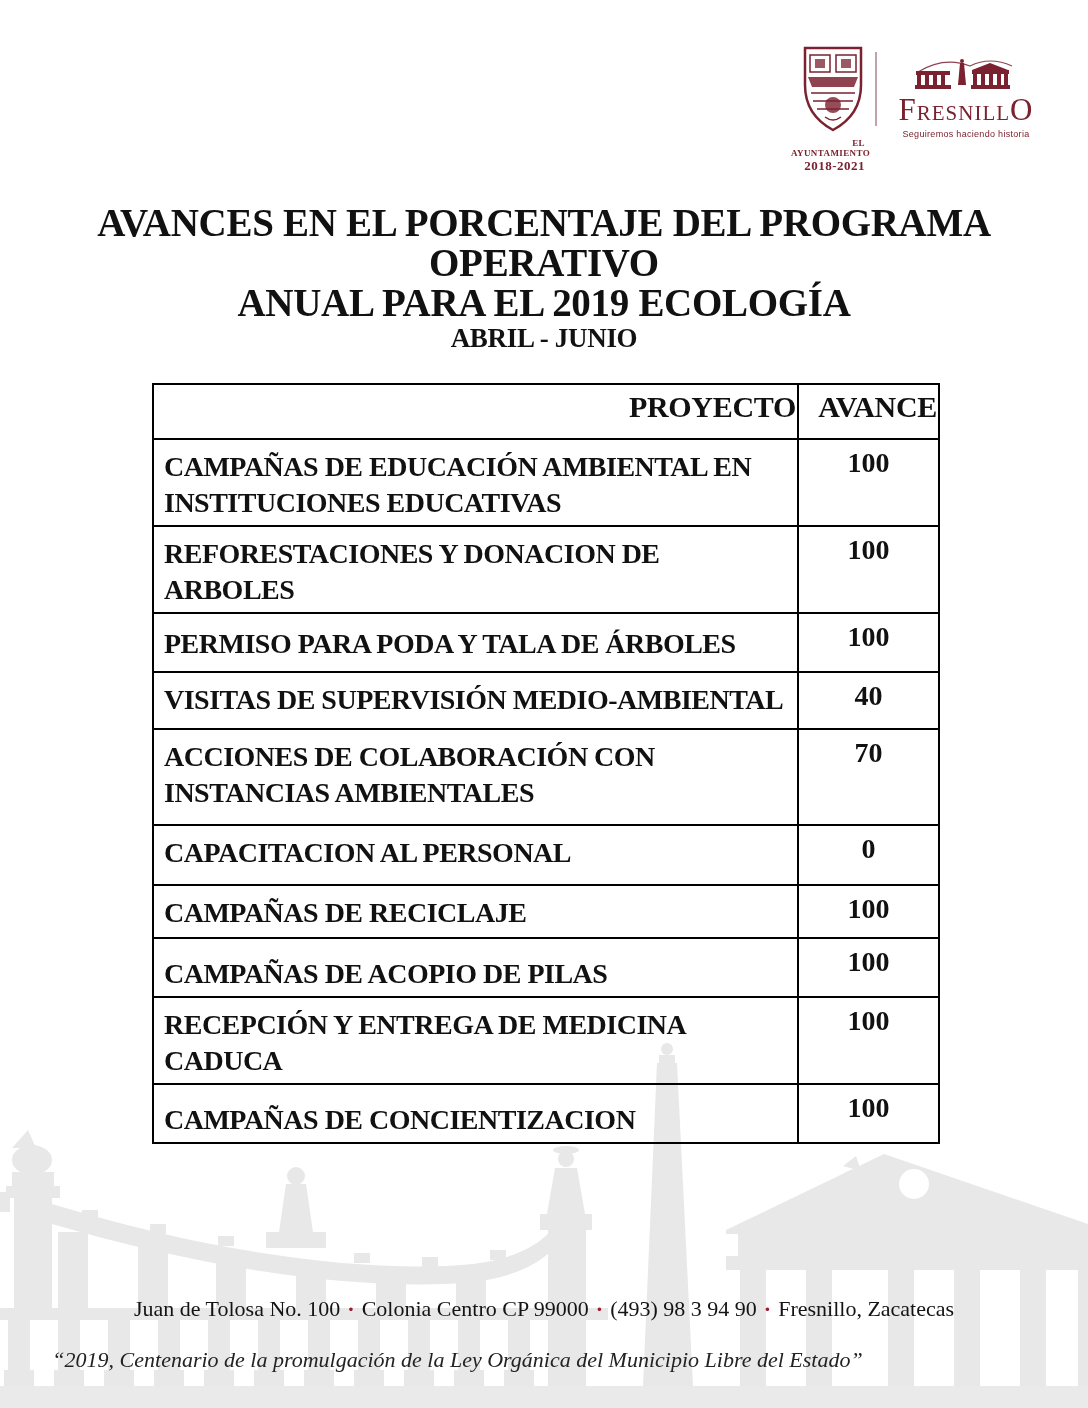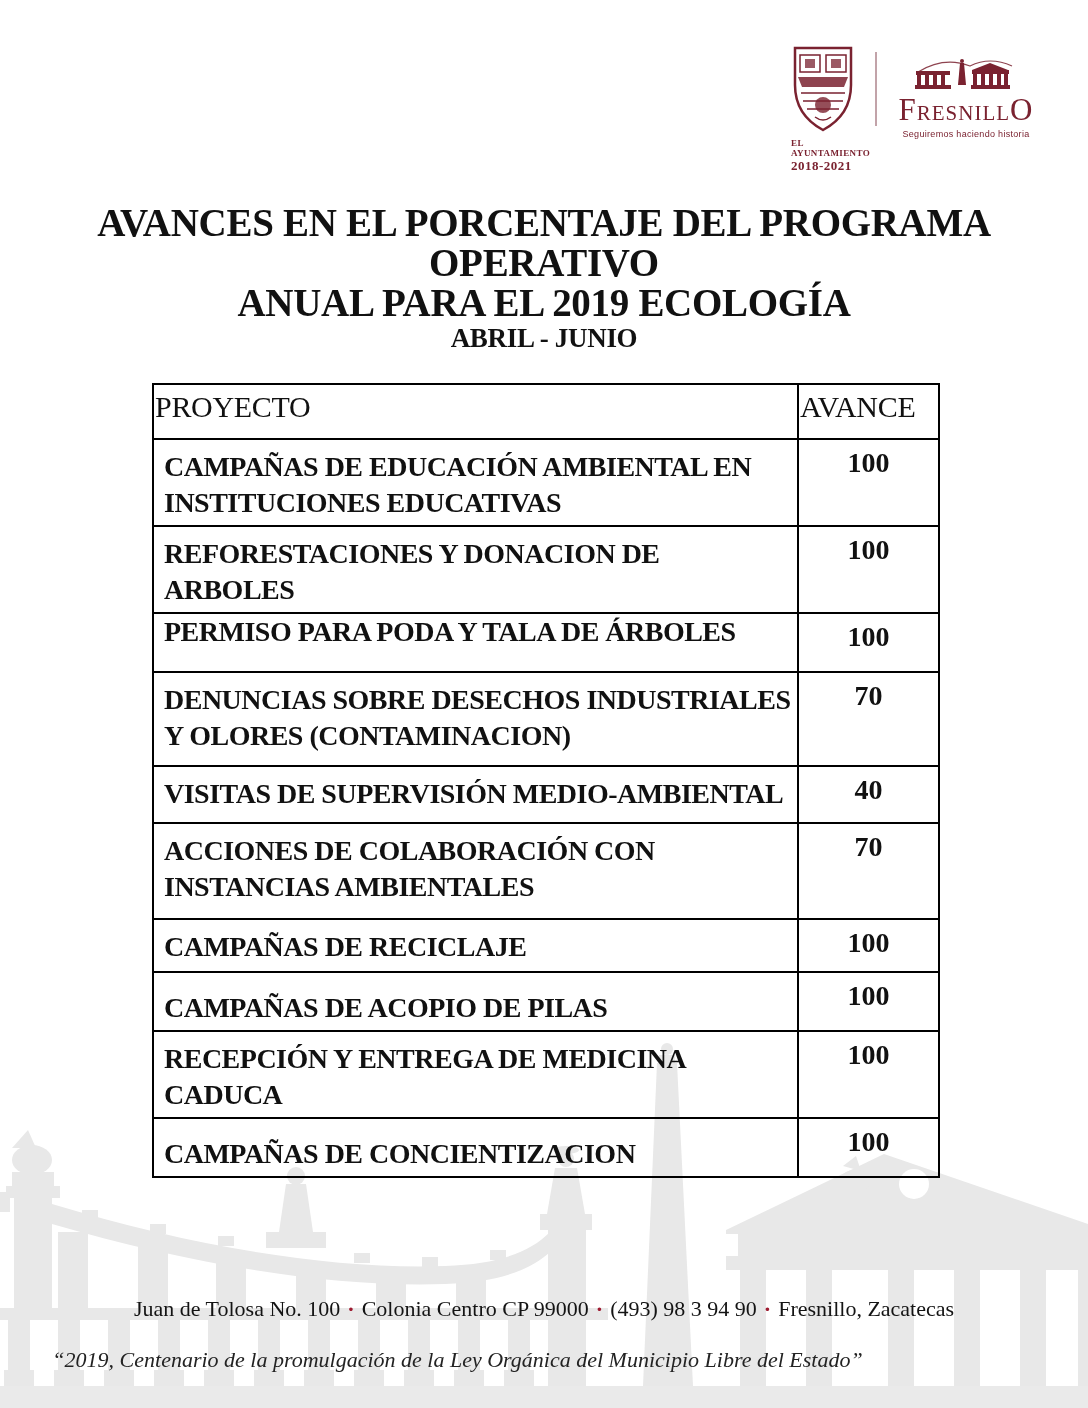--- a/index.html
+++ b/index.html
@@ -8,21 +8,21 @@
     width:1088px;height:1408px;
     margin:0 auto;
     background:#ffffff;
     overflow:hidden;
     font-family:"Liberation Serif","DejaVu Serif",serif;
     color:#111;
   }
   
   .watermark{position:absolute;left:0;top:1040px;width:1088px;height:368px;z-index:0;}
   
-  .crest{position:absolute;left:791px;top:45px;width:74px;text-align:left;z-index:2;}
+  .crest{position:absolute;left:791px;top:45px;width:74px;text-align:right;z-index:2;}
   .crest-cap1{font-size:9px;font-weight:bold;color:#7a2230;letter-spacing:.4px;margin-top:1px;}
   .crest-cap2{font-size:13px;font-weight:bold;color:#7a2230;letter-spacing:.5px;line-height:15px;}
   .logo-divider{position:absolute;left:875px;top:52px;width:2px;height:74px;background:#c2a3a9;z-index:2;}
   .fresnillo{position:absolute;left:891px;top:56px;width:138px;text-align:center;z-index:2;margin-left:6px;}
   .wordmark{color:#7a2230;line-height:28px;white-space:nowrap;letter-spacing:1px;}
   .wordmark .mid{font-size:21px;}
   .wordmark .cap{font-size:31px;}
   .tagline{font-family:"Liberation Sans","DejaVu Sans",sans-serif;font-size:9px;color:#7a2230;margin-top:0px;letter-spacing:.3px;}
   
   .title{position:absolute;left:0;top:203px;width:1088px;text-align:center;
@@ -30,27 +30,27 @@
   .period{position:absolute;left:0;top:323px;width:1088px;text-align:center;
           font-size:27px;font-weight:bold;letter-spacing:-.3px;z-index:2;}
   
   table.avances{
     position:absolute;left:152px;top:383px;width:786px;z-index:2;
     border-collapse:collapse;table-layout:fixed;background:transparent;
   }
   table.avances col.c1{width:645px;}
   table.avances col.c2{width:141px;}
   table.avances th,table.avances td{border:2px solid #000;vertical-align:top;background:transparent;}
-  table.avances th{font-size:30px;font-weight:normal;text-align:left;padding-top:5px;letter-spacing:-.3px;}
+  table.avances th{font-size:30px;font-weight:bold;text-align:right;padding-top:5px;letter-spacing:-.3px;}
   td.proj{font-size:28px;font-weight:bold;text-align:left;letter-spacing:-.5px;
           padding:9px 6px 4px 10px;line-height:36px;border-radius:6px;}
   td.num{font-size:28px;font-weight:bold;text-align:center;padding-top:7px;}
   tbody tr:nth-child(8) td.proj{padding-top:17px;}
   tbody tr:nth-child(10) td.proj{padding-top:17px;}
-  tbody tr:nth-child(3) td.proj{padding-top:0;margin-left:37px;}
+  tbody tr:nth-child(3) td.proj{padding-top:12px;margin-left:37px;}
   
   .address{position:absolute;left:0;top:1296px;width:1088px;text-align:center;
            font-size:22px;color:#141414;z-index:2;}
   .address .dot{color:#9e1b31;font-weight:bold;margin:0 7px;}
   .quote{position:absolute;left:0;top:1347px;width:915px;text-align:center;
          font-size:22px;font-style:italic;color:#232323;z-index:2;}
 </style>
 </head>
 <body>
 
@@ -204,32 +204,32 @@
           <td class="num">100</td>
         </tr>
       <tr style="height:55px">
           <td class="proj">REFORESTACIONES Y DONACION DE ARBOLES</td>
           <td class="num">100</td>
         </tr>
       <tr style="height:59px">
           <td class="proj">PERMISO PARA PODA Y TALA DE ÁRBOLES</td>
           <td class="num">100</td>
         </tr>
-      <tr style="height:94px">
-          <td class="proj">DENUNCIAS SOBRE DESECHOS INDUSTRIALES Y OLORES (CONTAMINACION)</td>
-          <td class="num">70</td>
-        </tr>
       <tr style="height:57px">
           <td class="proj">VISITAS DE SUPERVISIÓN MEDIO-AMBIENTAL</td>
           <td class="num">40</td>
         </tr>
       <tr style="height:96px">
           <td class="proj">ACCIONES DE COLABORACIÓN CON INSTANCIAS AMBIENTALES</td>
           <td class="num">70</td>
         </tr>
+      <tr style="height:60px">
+          <td class="proj">CAPACITACION AL PERSONAL</td>
+          <td class="num">0</td>
+        </tr>
       <tr style="height:53px">
           <td class="proj">CAMPAÑAS DE RECICLAJE</td>
           <td class="num">100</td>
         </tr>
       <tr style="height:58px">
           <td class="proj">CAMPAÑAS DE ACOPIO DE PILAS</td>
           <td class="num">100</td>
         </tr>
       <tr style="height:57px">
           <td class="proj">RECEPCIÓN Y ENTREGA DE MEDICINA CADUCA</td>

